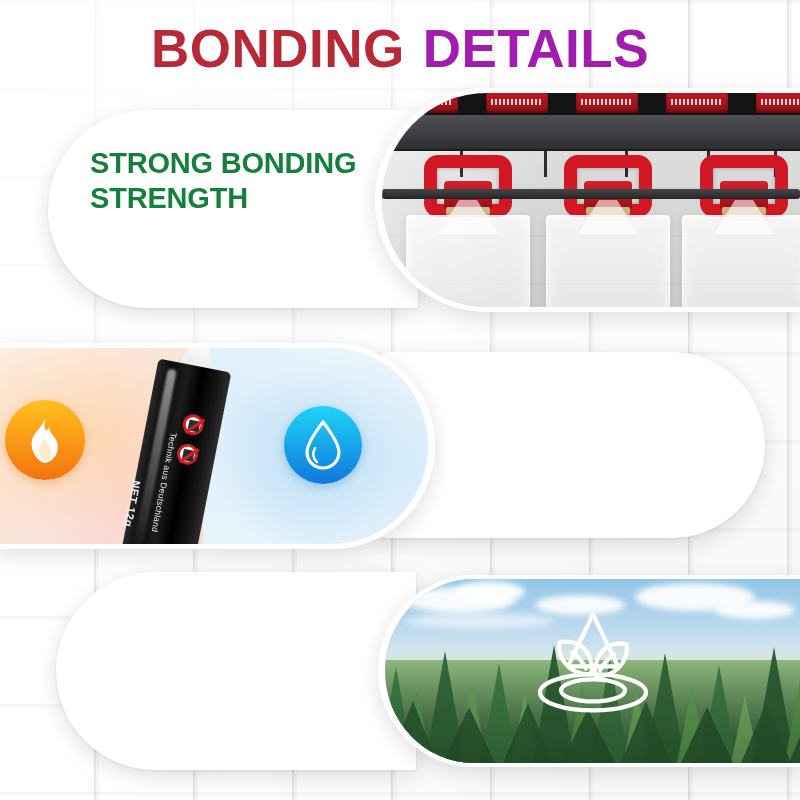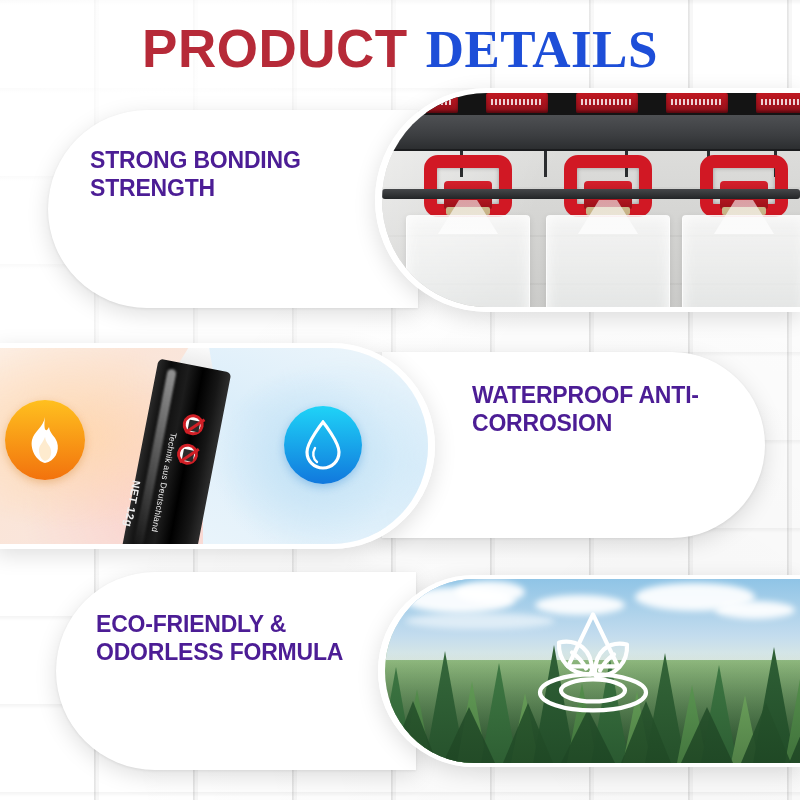--- a/index.html
+++ b/index.html
@@ -46,32 +46,32 @@
   }
   #header .ttl{
     display:inline-block;
     font-size:53px;
     font-weight:bold;
     letter-spacing:0.5px;
     line-height:1;
     font-family:"Liberation Sans", sans-serif;
   }
   .ttl-a{ color:#b62a38; }
-  .ttl-b{ color:#1d4ed8;font-family:Liberation Serif, serif; }
+  .ttl-b{ color:#a21caf; }
 
   
   .card{
     position:absolute;
     background:#ffffff;
     box-shadow:0 6px 22px rgba(0,0,0,0.13), 0 1px 3px rgba(0,0,0,0.07);
   }
   .card .head{
-    font-size:23px;
+    font-size:29px;
     font-weight:bold;
-    color:#4c1d95;
+    color:#15803d;
     line-height:1.22;
     letter-spacing:-0.2px;
   }
   .card .sub{
     margin-top:13px;
     font-size:17.5px;
     color:#565656;
     line-height:1.38;
     font-weight:normal;
   }
@@ -264,21 +264,21 @@
     width:150px; height:128px;
   }
 </style>
 </head>
 <body>
 
 <div id="tile-bg"></div>
 
 <div id="header">
   <span class="ttl">
-    <span class="ttl-a">PRODUCT</span><span class="ttl-b" style="padding-left:18px">DETAILS</span>
+    <span class="ttl-a">BONDING</span><span class="ttl-b" style="padding-left:18px">DETAILS</span>
   </span>
 </div>
 
 <div class="card" id="row1-card">
   <div class="txt">
     <div class="head">STRONG BONDING STRENGTH</div>
   </div>
 </div>
 
 <div class="panel" id="row1-panel">
@@ -335,21 +335,20 @@
         
       </div>
     </div>
 
     <div class="p1-bar" style="top:96px"></div>
   </div>
 </div>
 
 <div class="card" id="row2-card">
   <div class="txt">
-    <div class="head">WATERPROOF ANTI-CORROSION</div>
   </div>
 </div>
 
 <div class="panel" id="row2-panel">
   <div id="p2-art">
     <div id="p2-warm"></div>
     <div id="p2-cool"></div>
 
     <div class="ico-circle" id="p2-fire">
       <svg width="44" height="50" viewBox="0 0 44 50">
@@ -376,21 +375,20 @@
           <div class="glyph"></div>
         </div>
       <div class="tubetxt">Technik aus Deutschland</div>
       <div class="tubetxt2">NET 12g</div>
     </div>
   </div>
 </div>
 
 <div class="card" id="row3-card">
   <div class="txt">
-    <div class="head">ECO-FRIENDLY &amp; ODORLESS FORMULA</div>
   </div>
 </div>
 
 <div class="panel" id="row3-panel">
   <div id="p3-art">
     <div id="p3-sky">
       <div class="cloud" style="left:20px;  top:8px;  width:110px; height:26px"></div>
       <div class="cloud" style="left:70px;  top:2px;  width:70px;  height:22px"></div>
       <div class="cloud" style="left:150px; top:16px; width:90px;  height:20px"></div>
       <div class="cloud" style="left:250px; top:4px;  width:120px; height:28px"></div>

